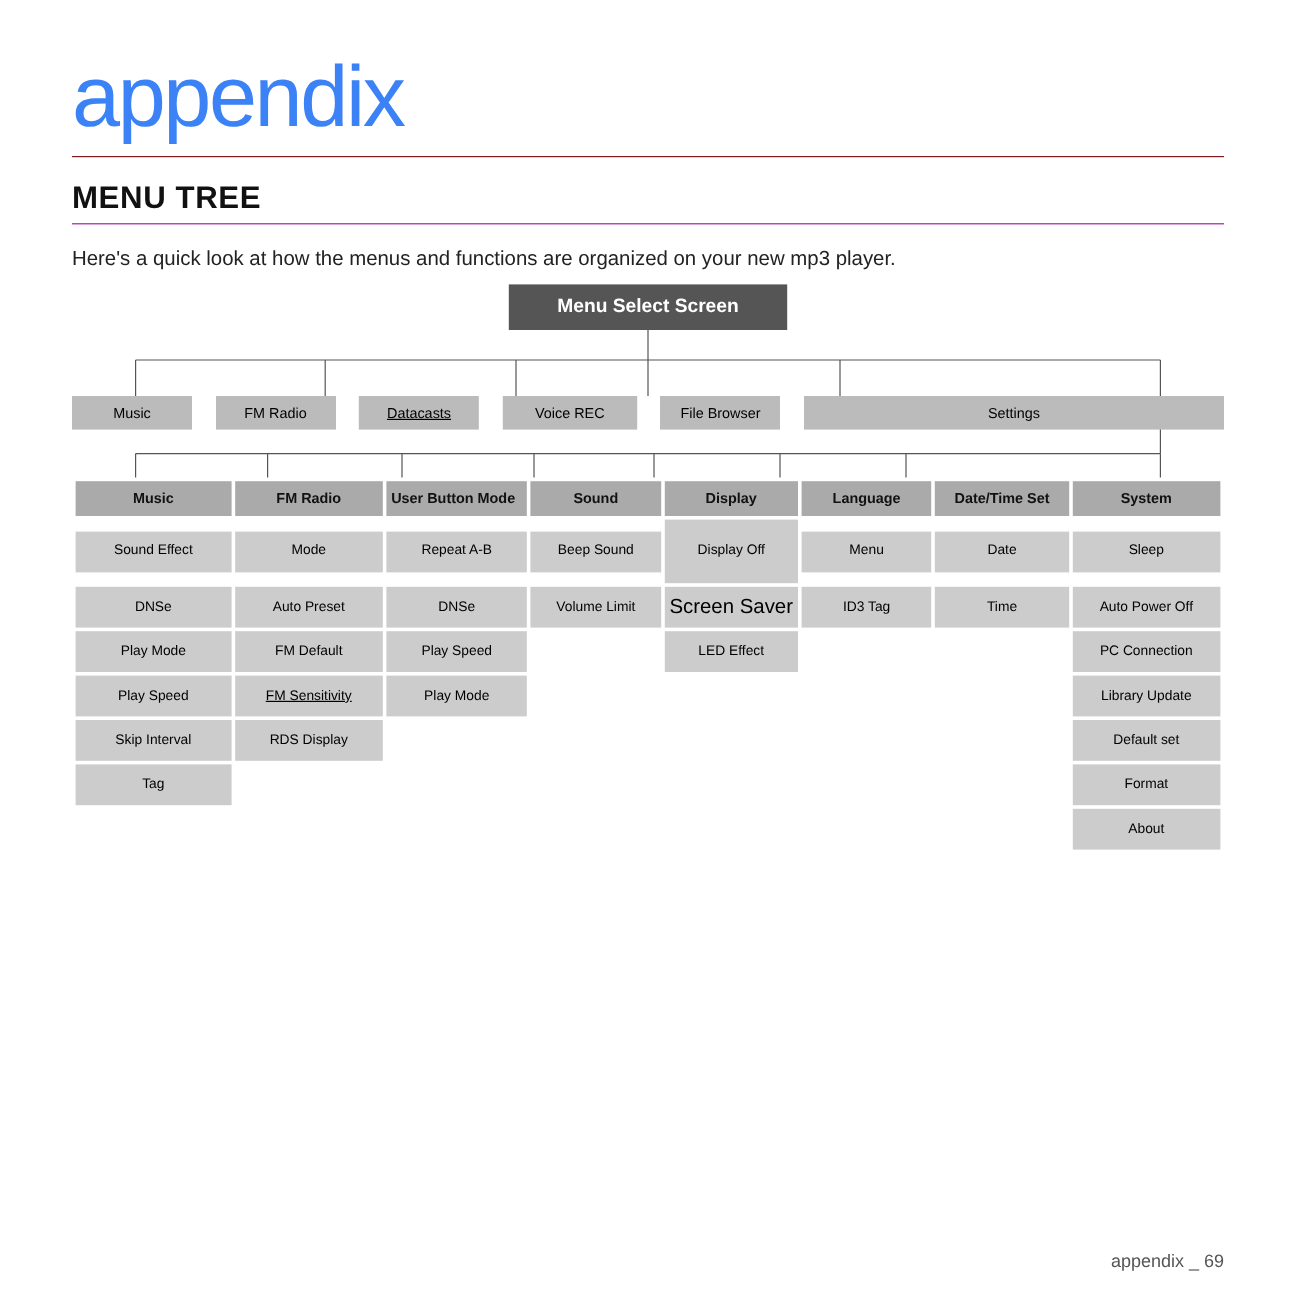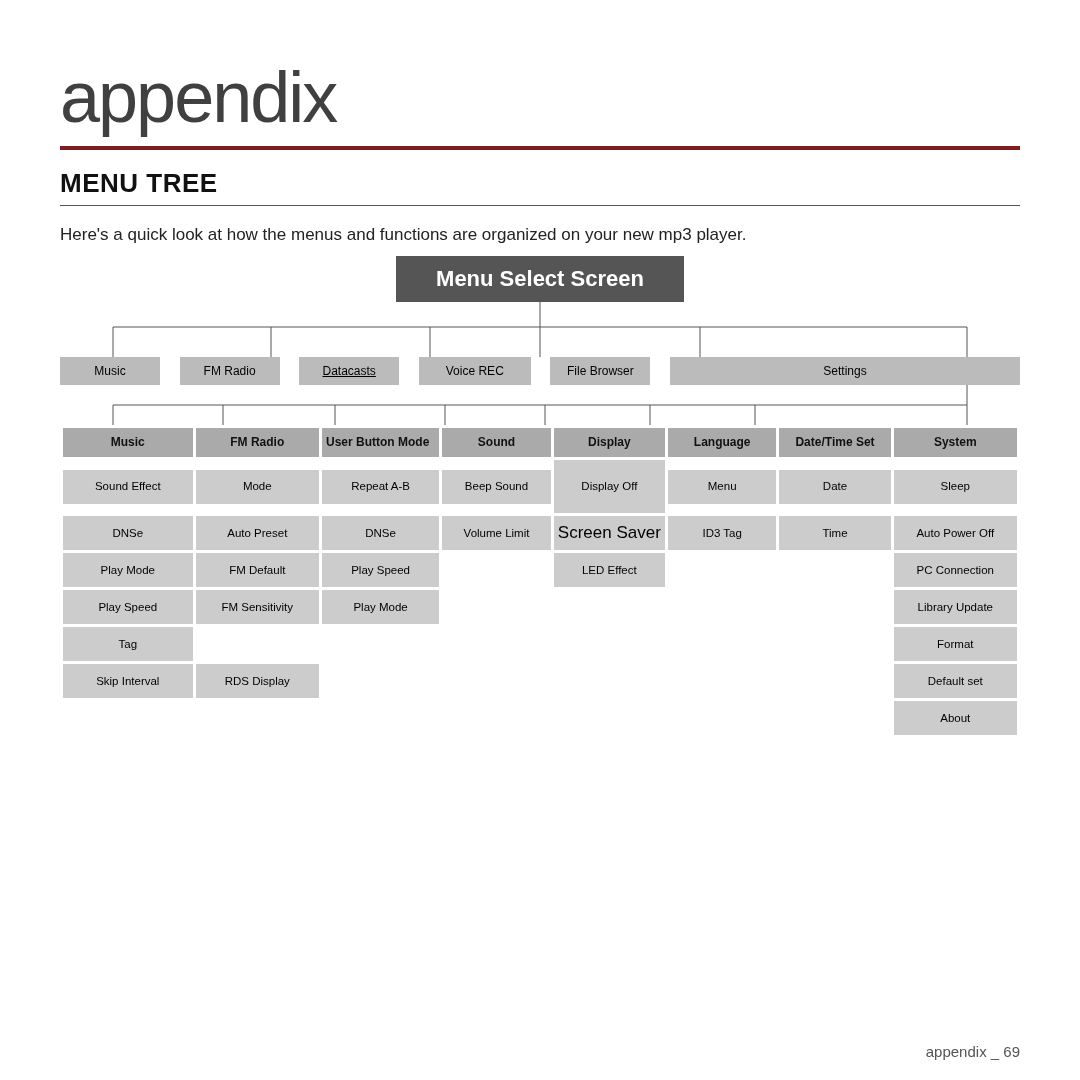--- a/index.html
+++ b/index.html
@@ -12,26 +12,25 @@
       position: relative;
     }
 
     .page {
       padding: 40px 60px 30px 60px;
     }
 
     .page-title {
       font-size: 72px;
       font-weight: 200;
-      color: #404040;
+      color: #3b82f6;
       letter-spacing: -2px;
-      border-bottom: 4px solid #7f1d1d;
+      border-bottom: 1px solid #7f1d1d;
       padding-bottom: 8px;
       margin-bottom: 18px;
-      margin-top: 16px;
     }
 
     .section-title {
       font-size: 26px;
       font-weight: 900;
       color: #111;
       border-bottom: 1px solid #a21caf;
       padding-bottom: 6px;
       margin-bottom: 16px;
       letter-spacing: 0.5px;
@@ -68,21 +67,21 @@
 <body>
 
 <div class="page">
   <div class="page-title">appendix</div>
   <div class="section-title">MENU TREE</div>
   <div class="description">Here's a quick look at how the menus and functions are organized on your new mp3 player.</div>
 
   <div class="tree-layout">
 
     <div style="display:flex; justify-content:center; margin-bottom:0;">
-      <div style="background:#555;color:#fff;font-weight:bold;font-size:22px;padding:10px 40px;text-align:center;">Menu Select Screen</div>
+      <div style="background:#555;color:#fff;font-weight:bold;font-size:16px;padding:10px 40px;text-align:center;">Menu Select Screen</div>
     </div>
 
     <svg class="tree-svg" width="960" height="55" style="display:block; overflow:visible;">
 
       <line x1="480" y1="0" x2="480" y2="25" stroke="#555" stroke-width="1"></line>
 
       <line x1="53" y1="25" x2="907" y2="25" stroke="#555" stroke-width="1"></line>
 
       <line x1="53" y1="25" x2="53" y2="55" stroke="#555" stroke-width="1"></line>
 
@@ -238,21 +237,21 @@
           <td>
               <div style="background:#ccc;font-size:11.5px;text-align:center;padding:6px 4px;line-height:1.3;min-height:34px;display:flex;align-items:center;justify-content:center;">PC Connection</div>
             </td>
         </tr>
 
         <tr>
           <td>
               <div style="background:#ccc;font-size:11.5px;text-align:center;padding:6px 4px;line-height:1.3;min-height:34px;display:flex;align-items:center;justify-content:center;">Play Speed</div>
             </td>
           <td>
-              <div style="background:#ccc;font-size:11.5px;text-align:center;padding:6px 4px;line-height:1.3;min-height:34px;display:flex;align-items:center;justify-content:center;">FM Sensitivity</div>
+              <div style="background:#ccc;font-size:11.5px;text-align:center;padding:6px 4px;line-height:1.3;min-height:34px;display:flex;align-items:center;justify-content:center;text-decoration:underline;">FM Sensitivity</div>
             </td>
           <td>
               <div style="background:#ccc;font-size:11.5px;text-align:center;padding:6px 4px;line-height:1.3;min-height:34px;display:flex;align-items:center;justify-content:center;">Play Mode</div>
             </td>
           <td>
               <div style="background:transparent;"></div>
             </td>
           <td>
               <div style="background:transparent;"></div>
             </td>
@@ -262,20 +261,47 @@
           <td>
               <div style="background:transparent;"></div>
             </td>
           <td>
               <div style="background:#ccc;font-size:11.5px;text-align:center;padding:6px 4px;line-height:1.3;min-height:34px;display:flex;align-items:center;justify-content:center;">Library Update</div>
             </td>
         </tr>
 
         <tr>
           <td>
+              <div style="background:#ccc;font-size:11.5px;text-align:center;padding:6px 4px;line-height:1.3;min-height:34px;display:flex;align-items:center;justify-content:center;">Skip Interval</div>
+            </td>
+          <td>
+              <div style="background:#ccc;font-size:11.5px;text-align:center;padding:6px 4px;line-height:1.3;min-height:34px;display:flex;align-items:center;justify-content:center;">RDS Display</div>
+            </td>
+          <td>
+              <div style="background:transparent;"></div>
+            </td>
+          <td>
+              <div style="background:transparent;"></div>
+            </td>
+          <td>
+              <div style="background:transparent;"></div>
+            </td>
+          <td>
+              <div style="background:transparent;"></div>
+            </td>
+          <td>
+              <div style="background:transparent;"></div>
+            </td>
+          <td>
+              <div style="background:#ccc;font-size:11.5px;text-align:center;padding:6px 4px;line-height:1.3;min-height:34px;display:flex;align-items:center;justify-content:center;">Default set</div>
+            </td>
+        </tr>
+
+        <tr>
+          <td>
               <div style="background:#ccc;font-size:11.5px;text-align:center;padding:6px 4px;line-height:1.3;min-height:34px;display:flex;align-items:center;justify-content:center;">Tag</div>
             </td>
           <td>
               <div style="background:transparent;"></div>
             </td>
           <td>
               <div style="background:transparent;"></div>
             </td>
           <td>
               <div style="background:transparent;"></div>
@@ -284,47 +310,20 @@
               <div style="background:transparent;"></div>
             </td>
           <td>
               <div style="background:transparent;"></div>
             </td>
           <td>
               <div style="background:transparent;"></div>
             </td>
           <td>
               <div style="background:#ccc;font-size:11.5px;text-align:center;padding:6px 4px;line-height:1.3;min-height:34px;display:flex;align-items:center;justify-content:center;">Format</div>
-            </td>
-        </tr>
-
-        <tr>
-          <td>
-              <div style="background:#ccc;font-size:11.5px;text-align:center;padding:6px 4px;line-height:1.3;min-height:34px;display:flex;align-items:center;justify-content:center;">Skip Interval</div>
-            </td>
-          <td>
-              <div style="background:#ccc;font-size:11.5px;text-align:center;padding:6px 4px;line-height:1.3;min-height:34px;display:flex;align-items:center;justify-content:center;">RDS Display</div>
-            </td>
-          <td>
-              <div style="background:transparent;"></div>
-            </td>
-          <td>
-              <div style="background:transparent;"></div>
-            </td>
-          <td>
-              <div style="background:transparent;"></div>
-            </td>
-          <td>
-              <div style="background:transparent;"></div>
-            </td>
-          <td>
-              <div style="background:transparent;"></div>
-            </td>
-          <td>
-              <div style="background:#ccc;font-size:11.5px;text-align:center;padding:6px 4px;line-height:1.3;min-height:34px;display:flex;align-items:center;justify-content:center;">Default set</div>
             </td>
         </tr>
 
         <tr>
           <td>
               <div style="background:transparent;"></div>
             </td>
           <td>
               <div style="background:transparent;"></div>
             </td>

